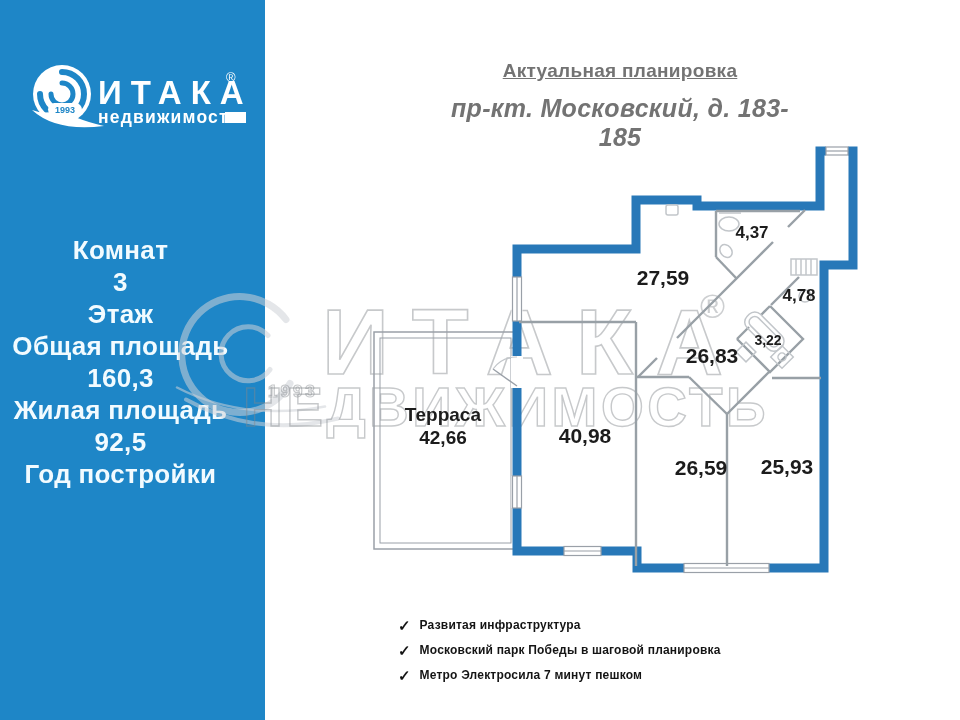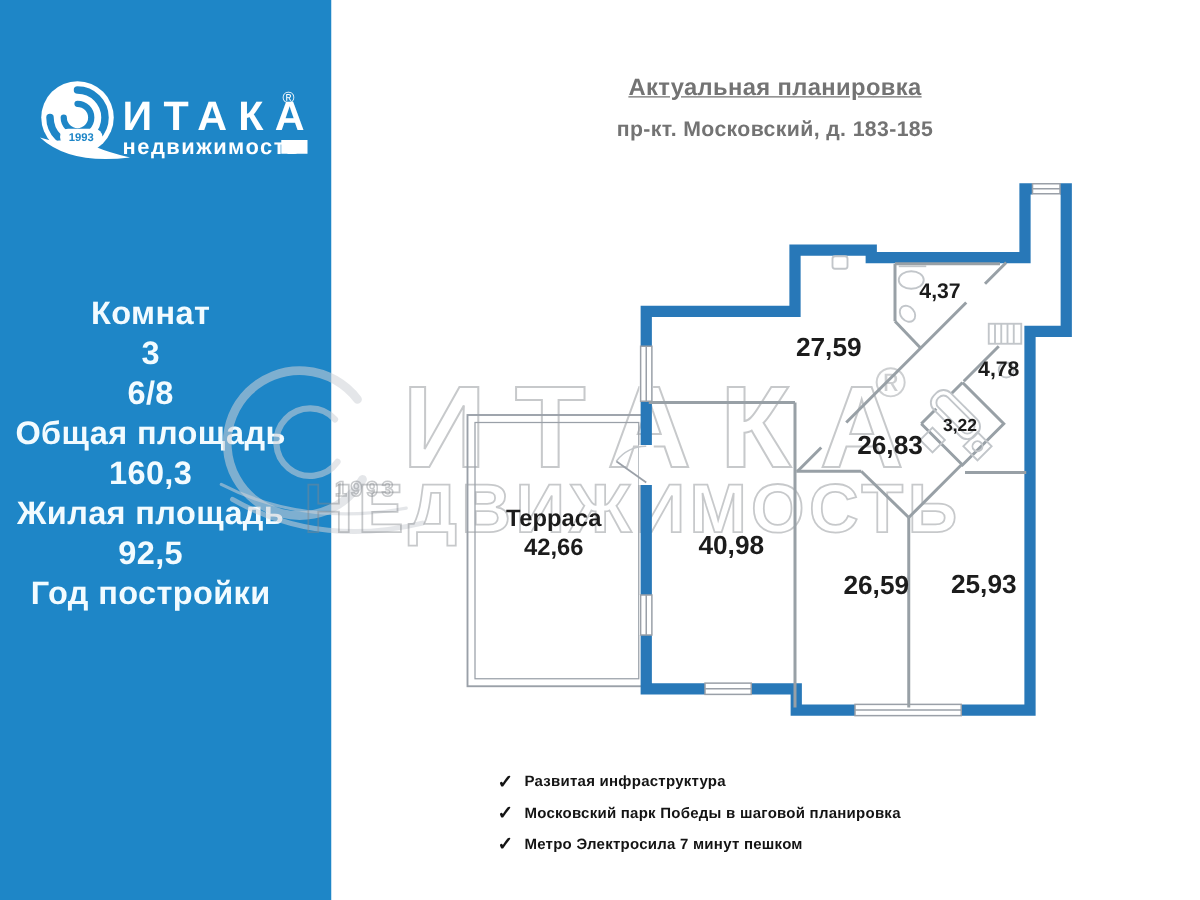--- a/index.html
+++ b/index.html
@@ -7,21 +7,21 @@
          font-family:"Liberation Sans",sans-serif;}
   
   #sidebar{position:absolute;left:0;top:0;width:265px;height:720px;background:#1e86c7;}
   #logo{position:absolute;left:18px;top:52px;width:230px;height:90px;}
   #stats{position:absolute;left:0;top:234px;width:241px;text-align:center;
          color:#f2fbff;font-weight:bold;font-size:26px;line-height:32px;letter-spacing:.3px;}
   #stats div{white-space:nowrap;}
   
   #planheader{position:absolute;left:430px;top:60px;width:380px;text-align:center;color:#737373;}
   #planheader .t1{font-size:19px;font-weight:bold;text-decoration:underline;letter-spacing:.3px;}
-  #planheader .t2{font-size:17px;font-weight:bold;margin-top:12px;letter-spacing:.3px;}
+  #planheader .t2{font-size:25px;font-weight:bold;margin-top:12px;letter-spacing:.3px;font-style:italic;}
   
   #wm{position:absolute;left:170px;top:270px;width:645px;height:180px;}
   #plan{position:absolute;left:350px;top:130px;width:530px;height:470px;}
   
   #features{position:absolute;left:398px;top:616px;color:#141414;}
   #features .row{display:flex;align-items:flex-start;margin-bottom:6px;}
   #features .chk{font-size:15px;font-weight:bold;margin-right:9px;line-height:19px;}
   #features .txt{font-size:12px;font-weight:bold;line-height:19px;letter-spacing:.2px;white-space:nowrap;}
   .planlabel{font-family:"Liberation Sans",sans-serif;font-weight:600;fill:#1c1c1c;}
   .wmtext{font-family:"Liberation Sans",sans-serif;font-weight:bold;fill:none;stroke:rgba(130,135,140,.45);}
@@ -44,21 +44,21 @@
       </g>
       <text x="80" y="52" font-size="33" font-weight="bold" fill="#ffffff" letter-spacing="9">ИТАКА</text>
       <text x="208" y="30" font-size="13" fill="#ffffff">®</text>
       <text x="80" y="71" font-size="17.5" font-weight="bold" fill="#ffffff" letter-spacing="1.2">недвижимость</text>
       <rect x="207" y="60" width="21" height="11" fill="#ffffff"></rect>
     </svg>
 
     <div id="stats">
       <div>Комнат</div>
       <div>3</div>
-      <div>6/8</div>
+      <div>Этаж</div>
       <div>Общая площадь</div>
       <div>160,3</div>
       <div>Жилая площадь</div>
       <div>92,5</div>
       <div>Год постройки</div>
     </div>
   </div>
 
   <div id="planheader">
     <div class="t1">Актуальная планировка</div>

